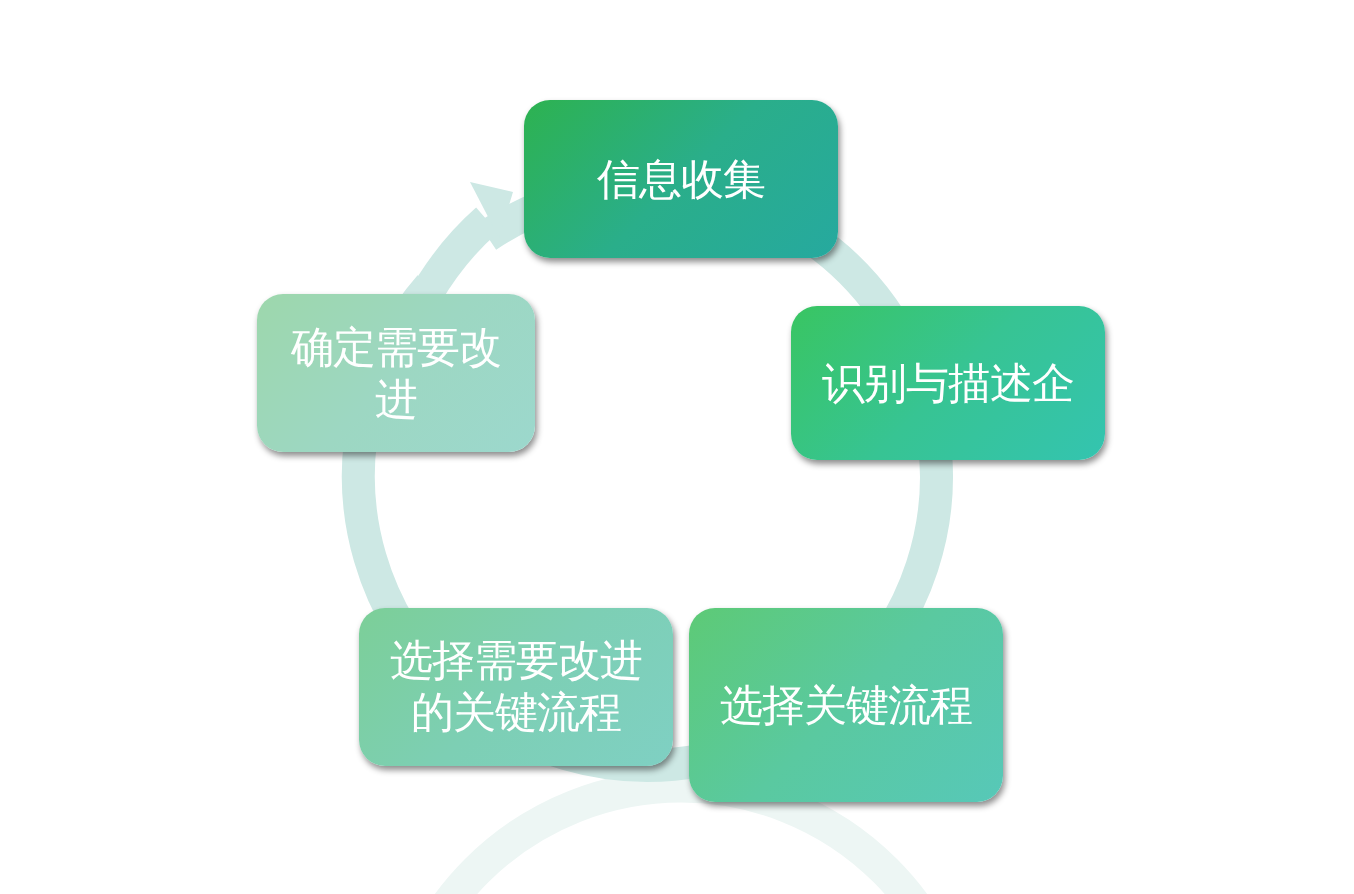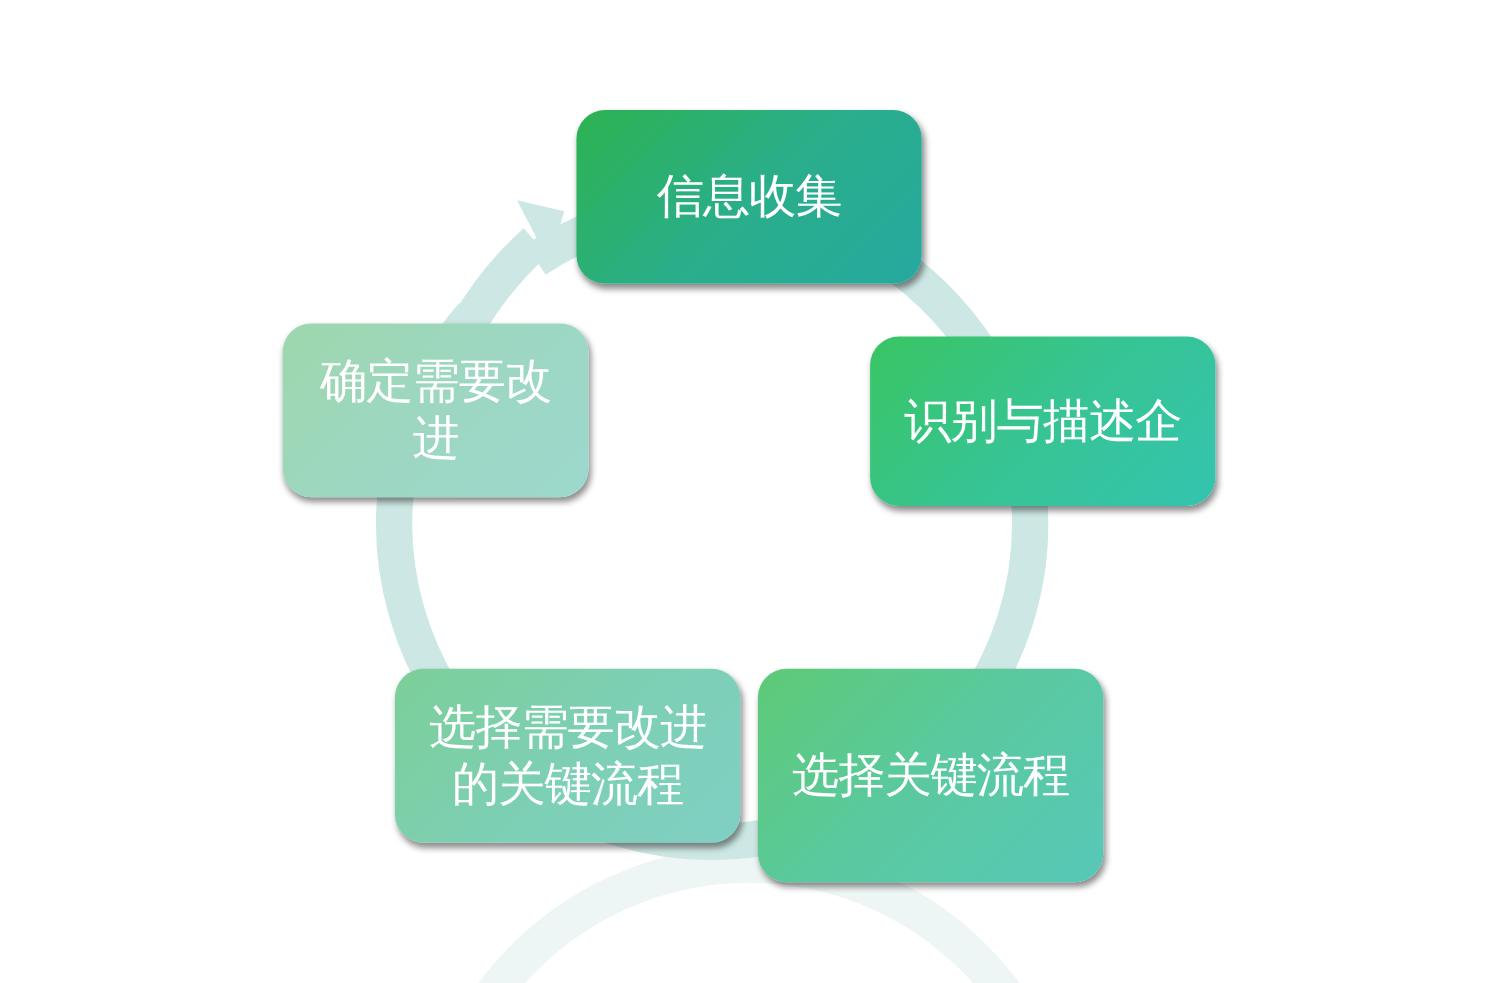--- a/index.html
+++ b/index.html
@@ -23,21 +23,21 @@
     letter-spacing: -1px;
   }
   .node span { display: block; }
   #n1 { left: 524px; top: 100px; width: 314px; height: 158px;
         background: linear-gradient(135deg, #2db250 0%, #2aae8a 50%, #26a99f 100%); }
   #n2 { left: 791px; top: 294px; width: 314px; height: 154px;
         background: linear-gradient(135deg, #39c562 0%, #37c493 50%, #34c4b0 100%); margin-top: 12px; }
   #n3 { left: 689px; top: 608px; width: 314px; height: 194px;
         background: linear-gradient(135deg, #5dca76 0%, #5ac9a0 50%, #57c8b8 100%); }
   #n4 { left: 359px; top: 608px; width: 314px; height: 158px;
-        background: linear-gradient(135deg, #7ccf98 0%, #7dcfb4 50%, #7fd0c3 100%); }
+        background: linear-gradient(135deg, #7ccf98 0%, #7dcfb4 50%, #7fd0c3 100%); font-family: Liberation Serif, serif; }
   #n5 { left: 257px; top: 294px; width: 278px; height: 158px;
         background: linear-gradient(135deg, #9dd7ac 0%, #9dd7c2 50%, #9cd8cd 100%); }
 </style>
 </head>
 <body>
 
 <svg id="ring" width="1354" height="894" viewBox="0 0 1354 894">
 
   <circle cx="681" cy="1075" r="289" fill="none" stroke="#edf6f4" stroke-width="33"></circle>
 

